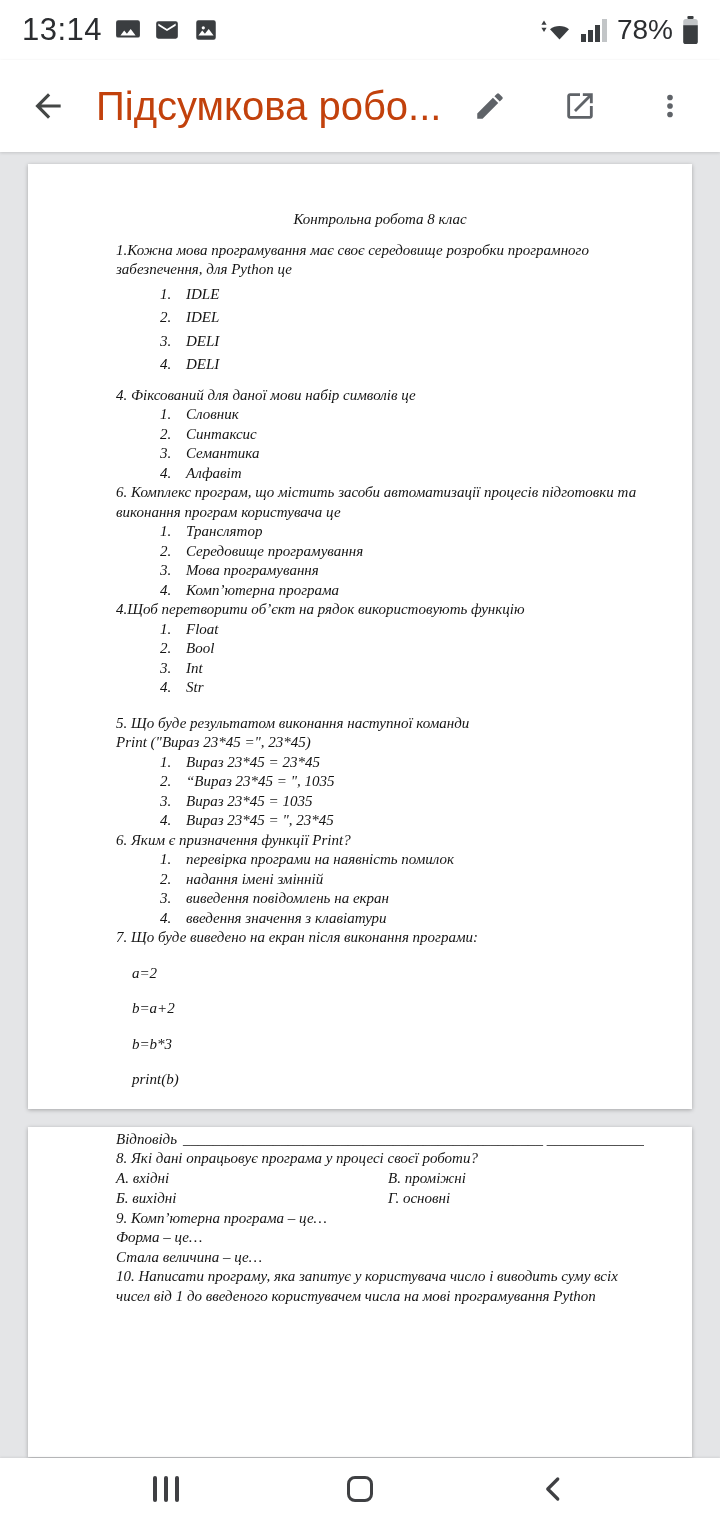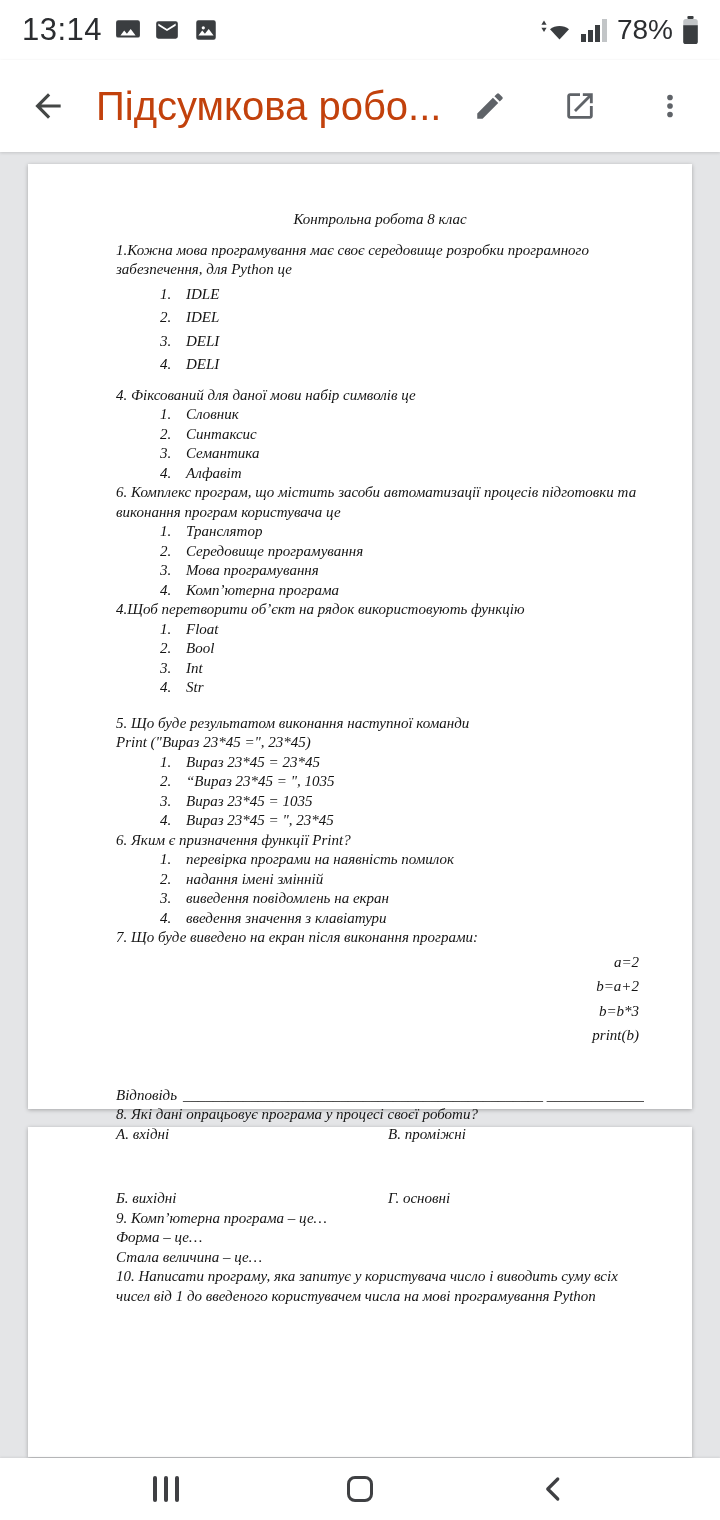--- a/index.html
+++ b/index.html
@@ -29,21 +29,21 @@
 
   .doc{font-family:"Liberation Serif",serif;font-style:italic;font-size:15px;line-height:19.5px;color:#141414;}
   .doc-title{text-align:center;margin:0 0 11px 0;}
   .stem{margin:0;}
   .gap-top{margin-top:16px;}
   .opts{list-style:none;margin:0;padding:0 0 0 44px;}
   .opts li{display:flex;}
   .opts .n{width:26px;flex:0 0 auto;}
   .opts-wide{margin:3px 0 9px 0;}
   .opts-wide li{padding:2px 0;}
-  .codeline{margin:5px;text-align:right;}
+  .codeline{margin:16px;}
   .answer-row{display:flex;white-space:nowrap;overflow:hidden;margin-top:40px;}
   .answer-row .lbl{margin-right:6px;flex:0 0 auto;}
   .two-col{display:flex;}
   .two-col .col1{width:272px;flex:0 0 auto;}
 
   
   .navbar{height:62px;background:#fff;display:flex;align-items:center;justify-content:space-between;padding:0 138px;flex:0 0 auto;box-shadow:0 -1px 2px rgba(0,0,0,.08);}
   .nav-btn{display:inline-flex;align-items:center;justify-content:center;width:56px;height:56px;cursor:pointer;}
   .recents{display:flex;gap:7px;}
   .recents span{display:block;width:4px;height:26px;background:#3f4043;border-radius:2px;}

